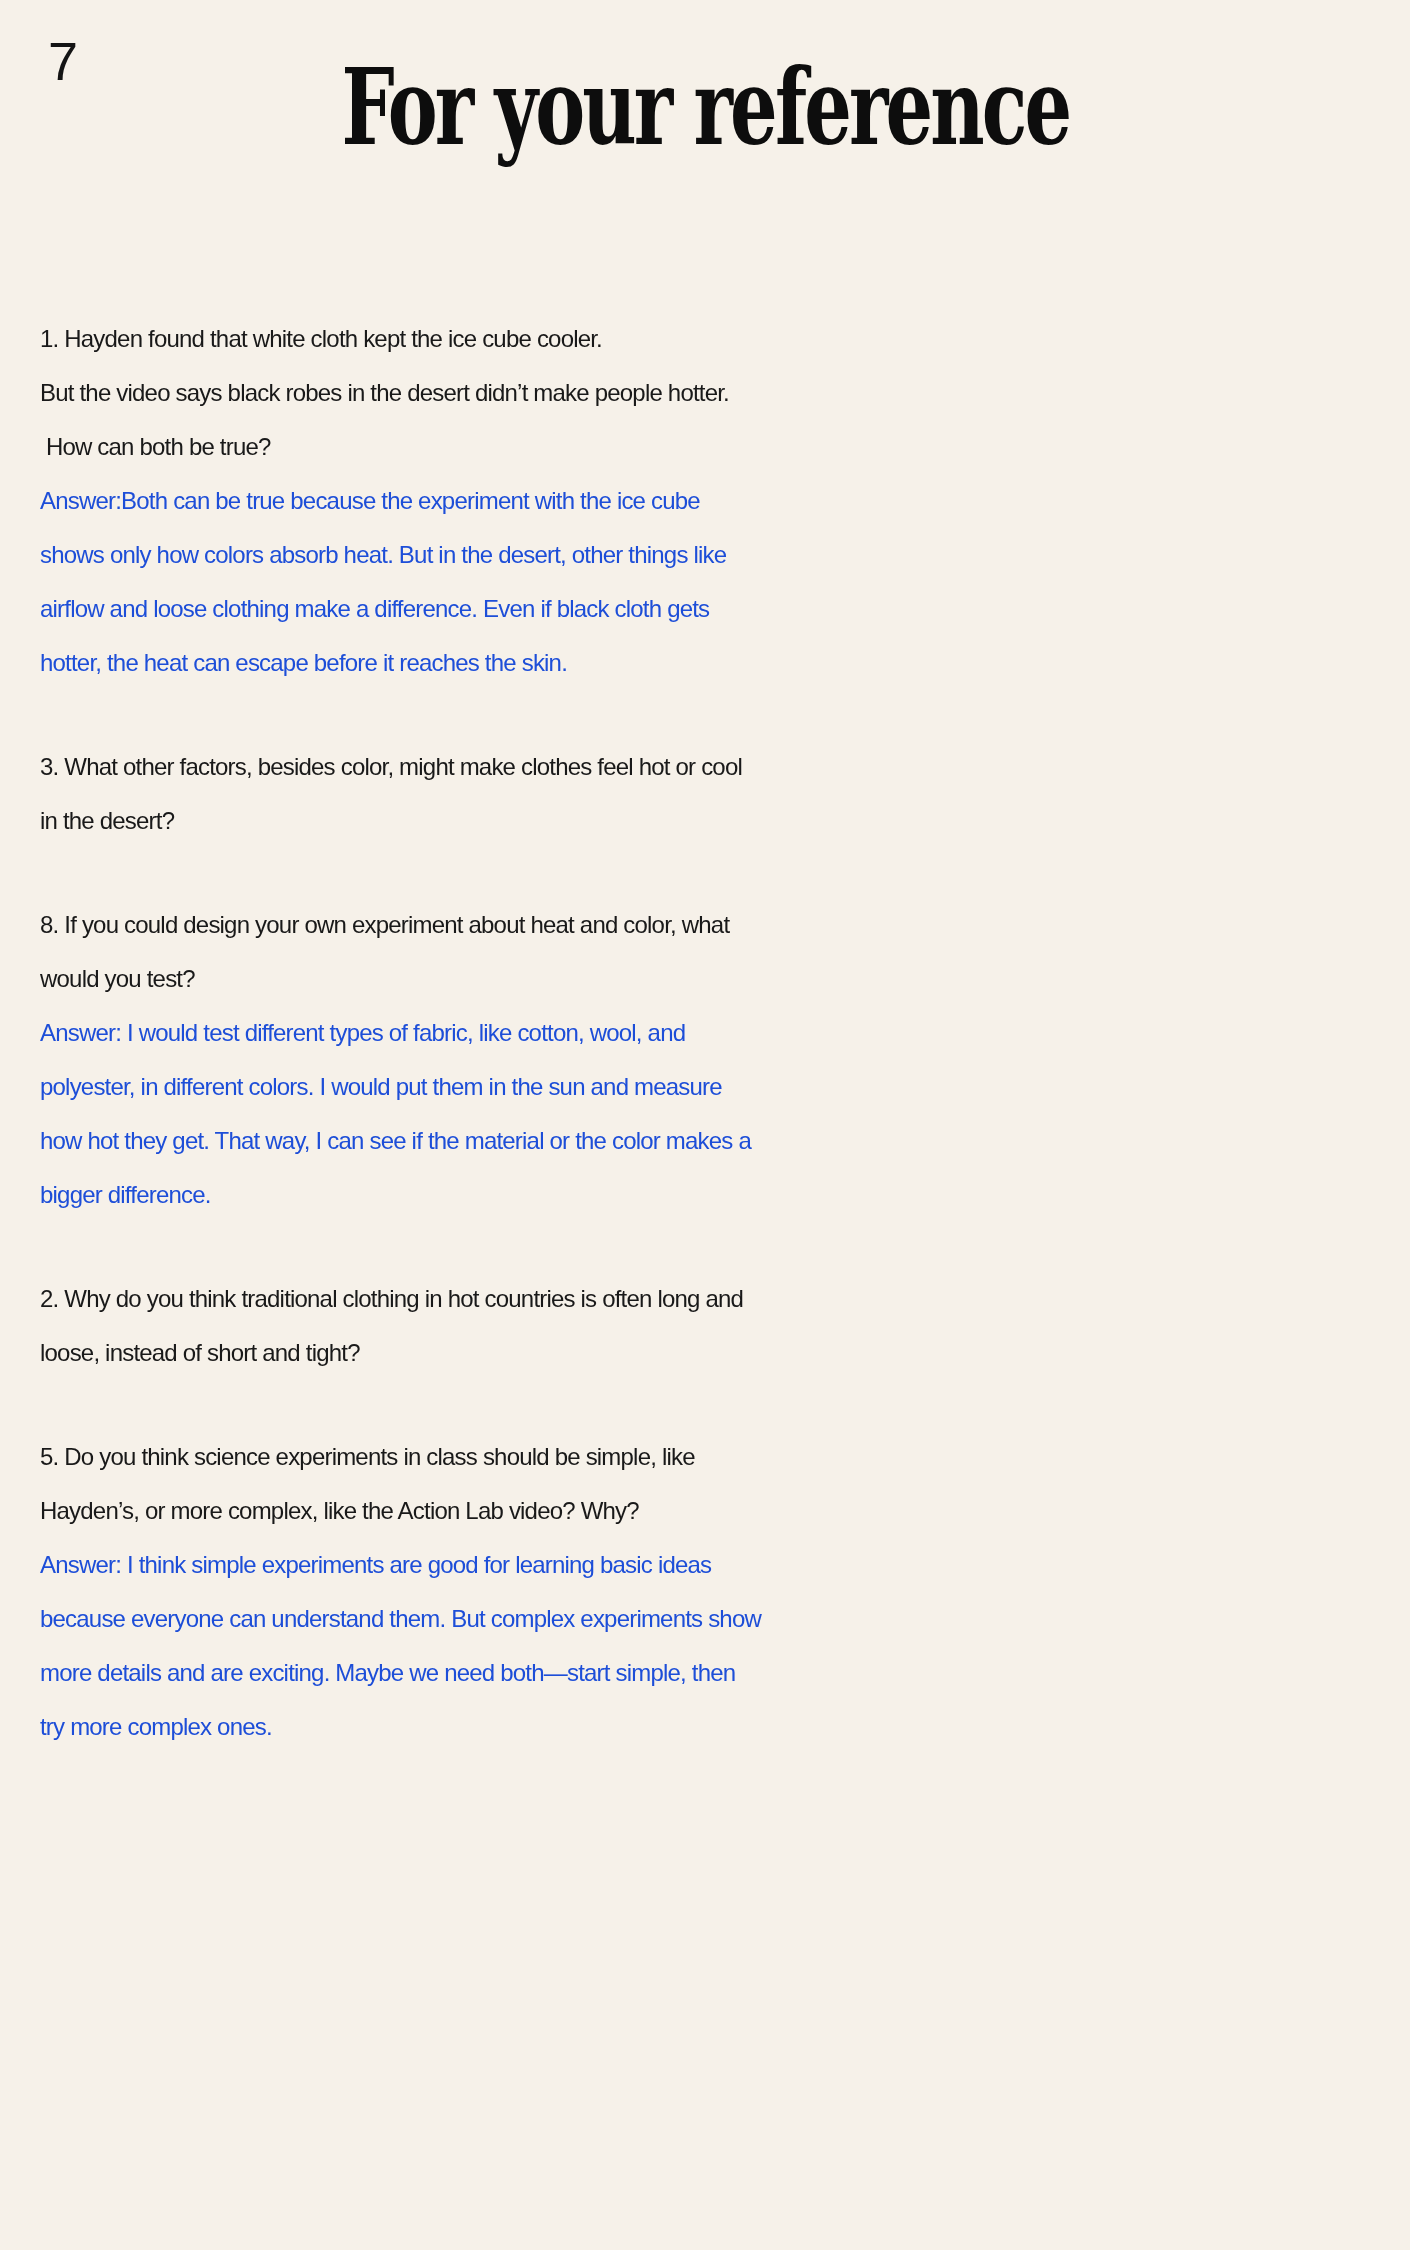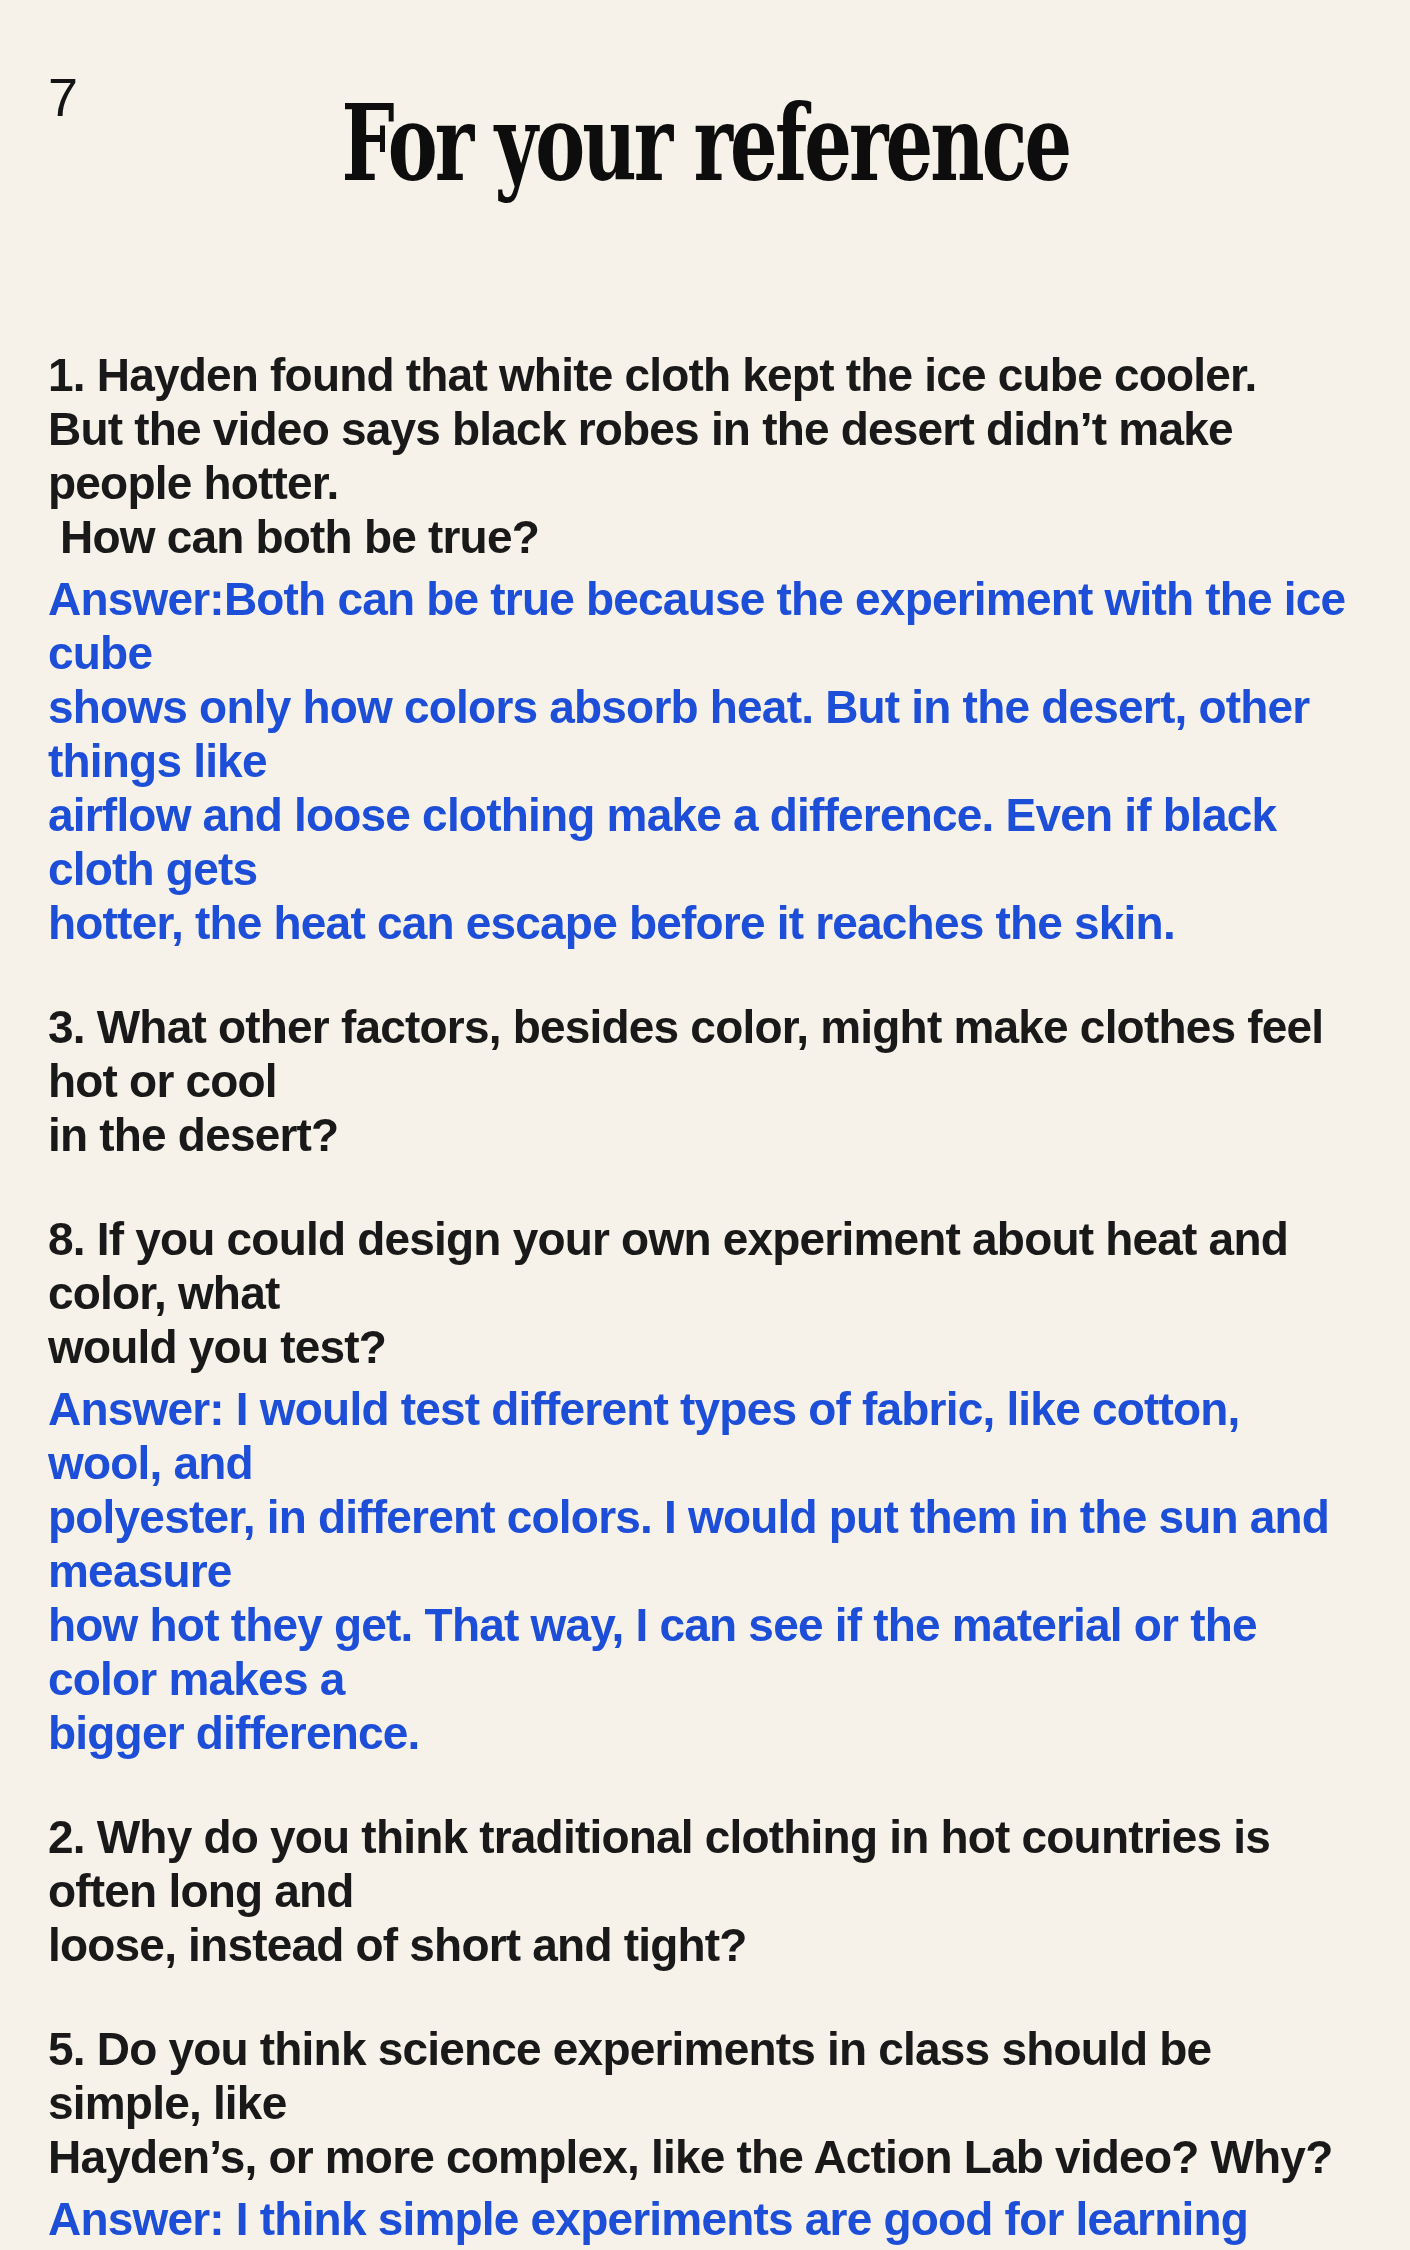--- a/index.html
+++ b/index.html
@@ -24,21 +24,20 @@
     left: 48px;
     top: 30px;
     font-size: 54px;
     font-weight: 400;
     color: #141414;
     font-family: "Liberation Sans", sans-serif;
   }
   .title-wrap {
     padding-top: 50px;
     text-align: center;
-    margin-top: 36px;
   }
   .page-title {
     display: inline-block;
     margin: 0;
     font-family: "DejaVu Serif", serif;
     font-weight: 700;
     font-size: 104px;
     line-height: 1.12;
     color: #0d0d0d;
     letter-spacing: -4px;
@@ -47,26 +46,26 @@
     white-space: nowrap;
   }
   .content {
     margin: 146px 40px 0 40px;
     width: 1330px;
   }
   .qa-block {
     margin: 0 0 50px 0;
   }
   .question, .answer {
-    margin: 8px;
-    font-size: 46px;
+    margin: 0;
+    font-size: 24px;
     line-height: 54px;
     letter-spacing: -0.8px;
     white-space: pre-wrap;
-    font-weight: 700;
+    font-weight: 400;
   }
   .question {
     color: #191919;
   }
   .answer {
     color: #1d4ed8;
   }
 </style>
 </head>
 <body>

